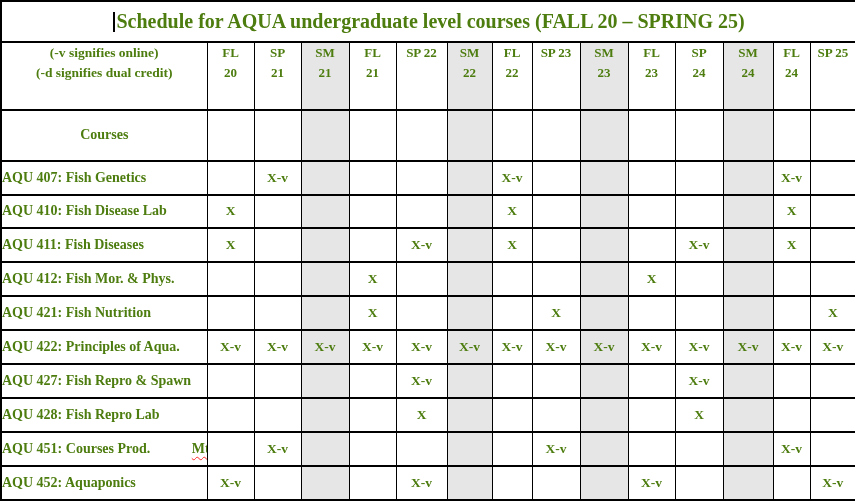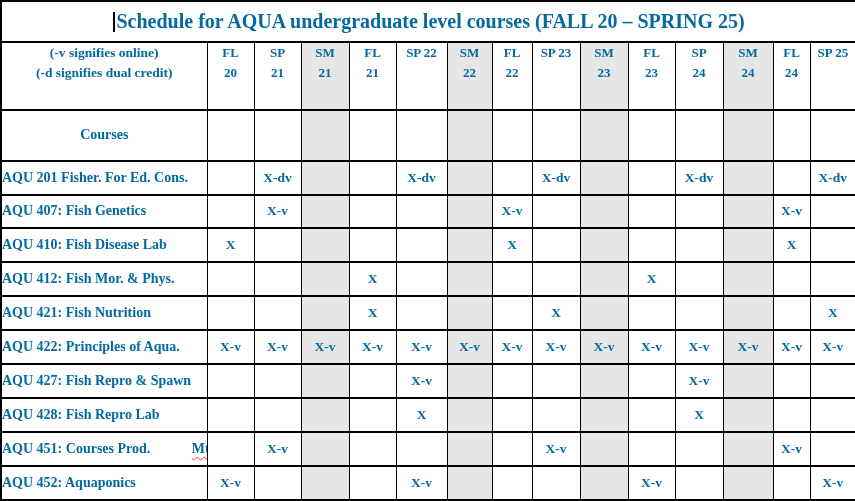--- a/index.html
+++ b/index.html
@@ -6,21 +6,21 @@
     margin: 0;
     padding: 0;
     background: #ffffff;
   }
   #page {
     width: 855px;
     height: 501px;
     box-sizing: border-box;
     background: #ffffff;
     font-family: "Liberation Serif", "DejaVu Serif", serif;
-    color: #0369a1;
+    color: #4d7c0f;
   }
   table#schedule {
     border-collapse: collapse;
     table-layout: fixed;
     width: 855px;
     height: 501px;
     background: #ffffff;
   }
   #schedule td, #schedule th {
     border: 1px solid #000000;
@@ -168,37 +168,20 @@
           <td class="mark-cell shaded"></td>
           <td class="mark-cell"></td>
           <td class="mark-cell"></td>
           <td class="mark-cell shaded"></td>
           <td class="mark-cell"></td>
           <td class="mark-cell"></td>
           <td class="mark-cell shaded"></td>
           <td class="mark-cell"></td>
           <td class="mark-cell"></td>
         </tr>
-    <tr class="r-course">
-          <td class="course-name"><span>AQU 201 Fisher. For Ed. Cons.</span></td>
-          <td class="mark-cell"></td>
-          <td class="mark-cell">X-dv</td>
-          <td class="mark-cell shaded"></td>
-          <td class="mark-cell"></td>
-          <td class="mark-cell">X-dv</td>
-          <td class="mark-cell shaded"></td>
-          <td class="mark-cell"></td>
-          <td class="mark-cell">X-dv</td>
-          <td class="mark-cell shaded"></td>
-          <td class="mark-cell"></td>
-          <td class="mark-cell">X-dv</td>
-          <td class="mark-cell shaded"></td>
-          <td class="mark-cell"></td>
-          <td class="mark-cell">X-dv</td>
-        </tr>
         <tr class="r-course">
           <td class="course-name"><span>AQU 407: Fish Genetics</span></td>
           <td class="mark-cell"></td>
           <td class="mark-cell">X-v</td>
           <td class="mark-cell shaded"></td>
           <td class="mark-cell"></td>
           <td class="mark-cell"></td>
           <td class="mark-cell shaded"></td>
           <td class="mark-cell">X-v</td>
           <td class="mark-cell"></td>
@@ -215,20 +198,37 @@
           <td class="mark-cell"></td>
           <td class="mark-cell shaded"></td>
           <td class="mark-cell"></td>
           <td class="mark-cell"></td>
           <td class="mark-cell shaded"></td>
           <td class="mark-cell">X</td>
           <td class="mark-cell"></td>
           <td class="mark-cell shaded"></td>
           <td class="mark-cell"></td>
           <td class="mark-cell"></td>
+          <td class="mark-cell shaded"></td>
+          <td class="mark-cell">X</td>
+          <td class="mark-cell"></td>
+        </tr>
+        <tr class="r-course">
+          <td class="course-name"><span>AQU 411: Fish Diseases</span></td>
+          <td class="mark-cell">X</td>
+          <td class="mark-cell"></td>
+          <td class="mark-cell shaded"></td>
+          <td class="mark-cell"></td>
+          <td class="mark-cell">X-v</td>
+          <td class="mark-cell shaded"></td>
+          <td class="mark-cell">X</td>
+          <td class="mark-cell"></td>
+          <td class="mark-cell shaded"></td>
+          <td class="mark-cell"></td>
+          <td class="mark-cell">X-v</td>
           <td class="mark-cell shaded"></td>
           <td class="mark-cell">X</td>
           <td class="mark-cell"></td>
         </tr>
         <tr class="r-course">
           <td class="course-name"><span>AQU 412: Fish Mor. &amp; Phys.</span></td>
           <td class="mark-cell"></td>
           <td class="mark-cell"></td>
           <td class="mark-cell shaded"></td>
           <td class="mark-cell">X</td>

